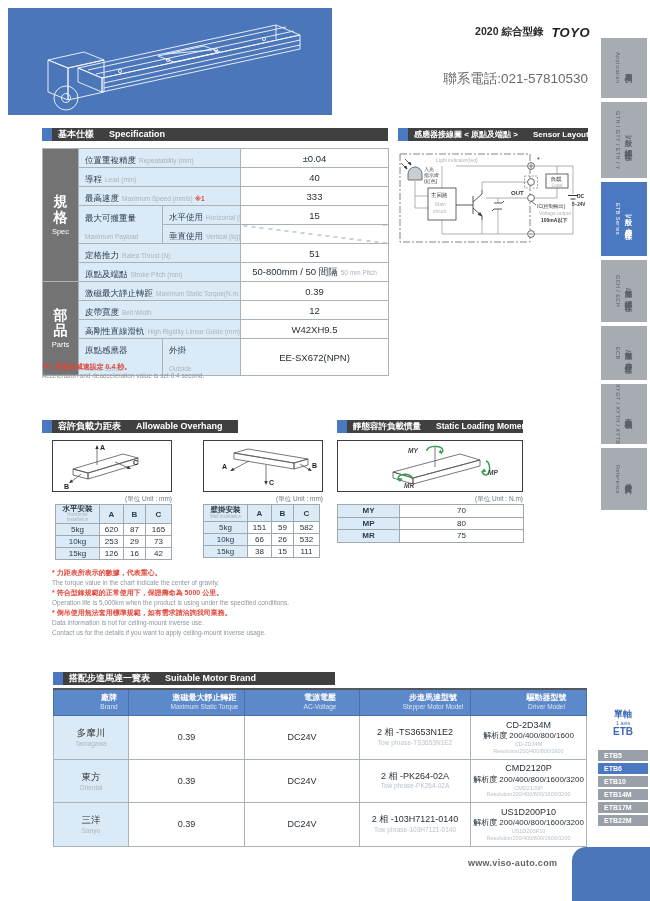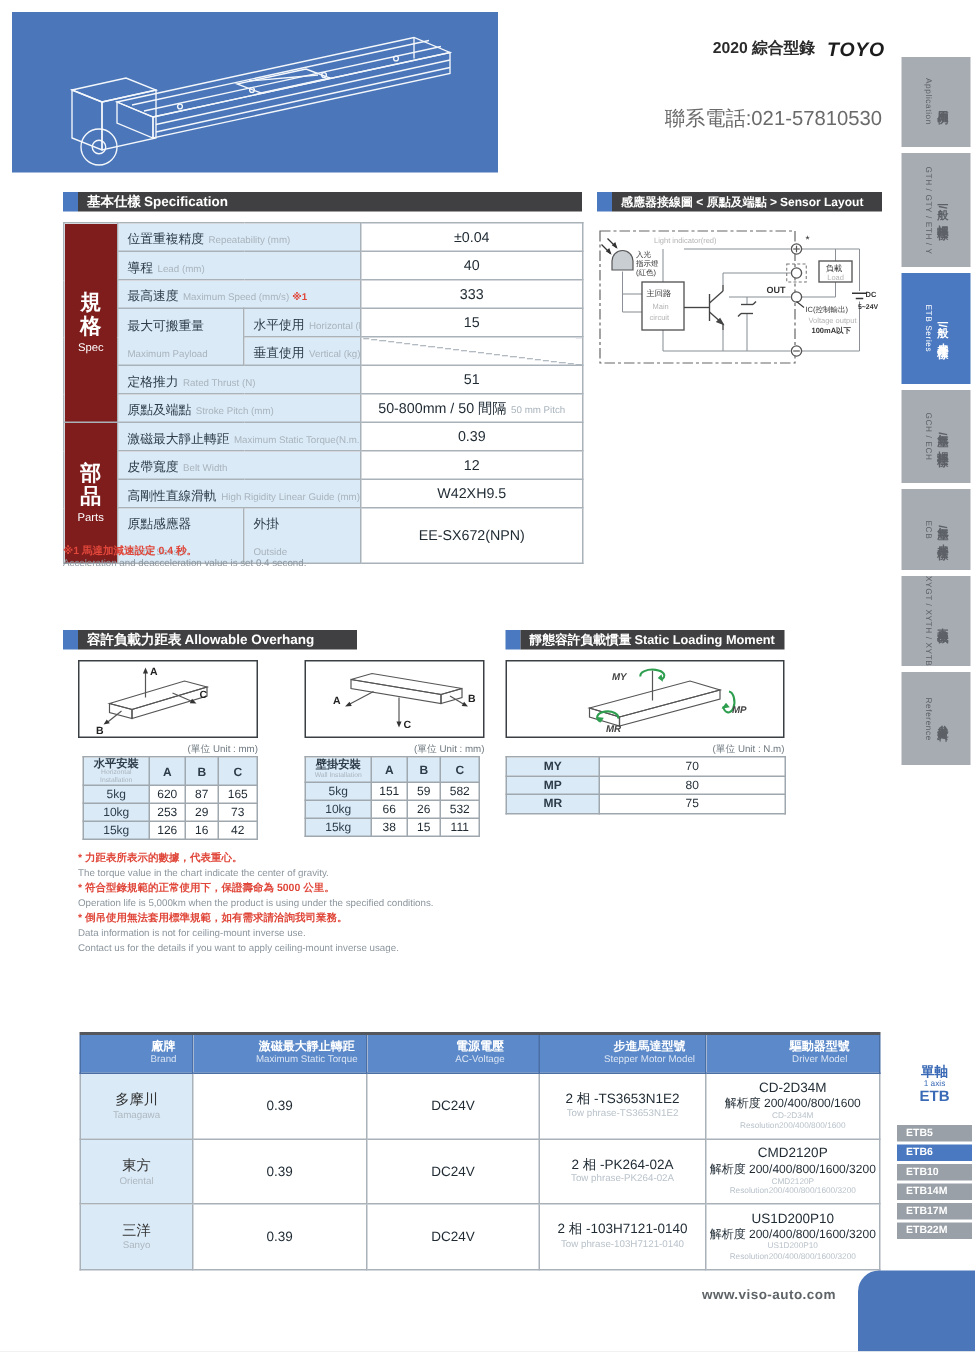--- a/index.html
+++ b/index.html
@@ -19,29 +19,29 @@
        display:flex;align-items:center;justify-content:center;gap:2px;box-sizing:border-box;}
   .tab.active{background:#4a79c2;color:#fff;}
   .vz{writing-mode:vertical-rl;font-size:7.5px;font-weight:bold;letter-spacing:1px;white-space:nowrap;}
   .ve{writing-mode:vertical-rl;font-size:5.5px;letter-spacing:.4px;white-space:nowrap;}
 
   
   .sec-h{display:flex;height:13px;}
   .sec-h .sq{width:10px;background:#4a79c2;}
   .sec-h .bar{flex:1;background:#404042;color:#fff;font-size:9px;font-weight:bold;
               line-height:13px;padding-left:6px;white-space:nowrap;overflow:hidden;}
-  .sec-h .bar .en{margin-left:2px;}
+  .sec-h .bar .en{margin-left:15px;}
 
   table{border-collapse:collapse;table-layout:fixed;}
   td,th{padding:0;overflow:hidden;}
 
   
   .spec-t{width:346px;}
   .spec-t td{border:1px solid #a9b2b9;}
-  .band{background:#7f1d1d;color:#fff;text-align:center;vertical-align:middle;}
+  .band{background:#737373;color:#fff;text-align:center;vertical-align:middle;}
   .band-zh{width:1em;margin:0 auto;font-size:14px;font-weight:bold;line-height:1.1;word-break:break-all;}
   .band-en{font-size:7.5px;margin-top:2px;}
   .lbl{background:#daeaf7;vertical-align:middle;padding-left:6px;white-space:nowrap;}
   .lbl .zh{font-size:8.5px;color:#2e3c49;}
   .lbl .en{font-size:6.5px;color:#a9b4bd;margin-left:3px;}
   .lbl .note{font-size:6.5px;color:#e0473a;font-weight:bold;margin-left:2px;}
   .val{background:#fff;text-align:center;vertical-align:middle;font-size:9.5px;color:#1f2a33;margin-top:16px;}
   .val .sub{font-size:6.5px;color:#a9b4bd;margin-left:3px;}
   .slash{background:linear-gradient(to top right,#fff 49.3%,#9aa4ad 49.3%,#9aa4ad 50.7%,#fff 50.7%);}
   .fn-red{font-size:7px;color:#e0473a;font-weight:bold;}
@@ -487,20 +487,24 @@
   <div class="abs" style="left:52px;top:568px;">
     <div class="note-zh">* 力距表所表示的數據，代表重心。</div>
     <div class="note-en">The torque value in the chart indicate the center of gravity.</div>
     <div class="note-zh">* 符合型錄規範的正常使用下，保證壽命為 5000 公里。</div>
     <div class="note-en">Operation life is 5,000km when the product is using under the specified conditions.</div>
     <div class="note-zh">* 倒吊使用無法套用標準規範，如有需求請洽詢我司業務。</div>
     <div class="note-en">Data information is not for ceiling-mount inverse use.</div>
     <div class="note-en">Contact us for the details if you want to apply ceiling-mount inverse usage.</div>
   </div>
 
+  <div class="abs sec-h" style="left:53px;top:672px;width:282px;">
+    <div class="sq"></div>
+    <div class="bar"><span>搭配步進馬達一覽表</span><span class="en">Suitable Motor Brand</span></div>
+  </div>
 
   <table class="abs motor-t" style="left:53px;top:688px;">
     <colgroup>
         <col style="width:75px">
         <col style="width:116px">
         <col style="width:115px">
         <col style="width:111px">
         <col style="width:116px">
       </colgroup>
     <tbody>

